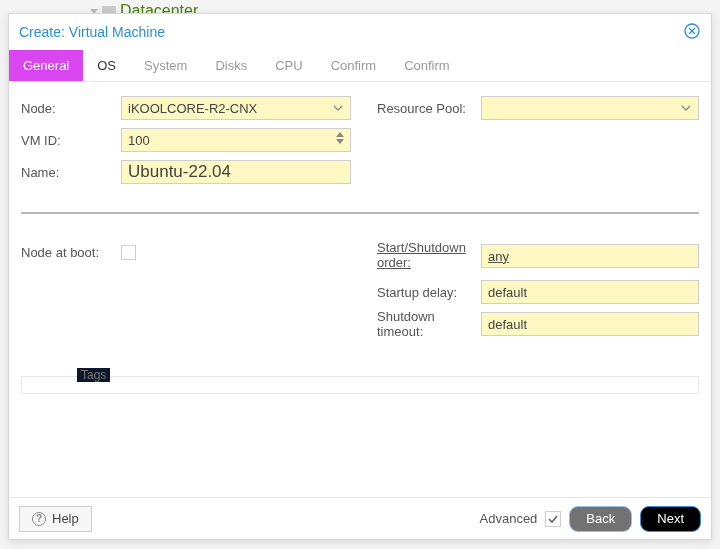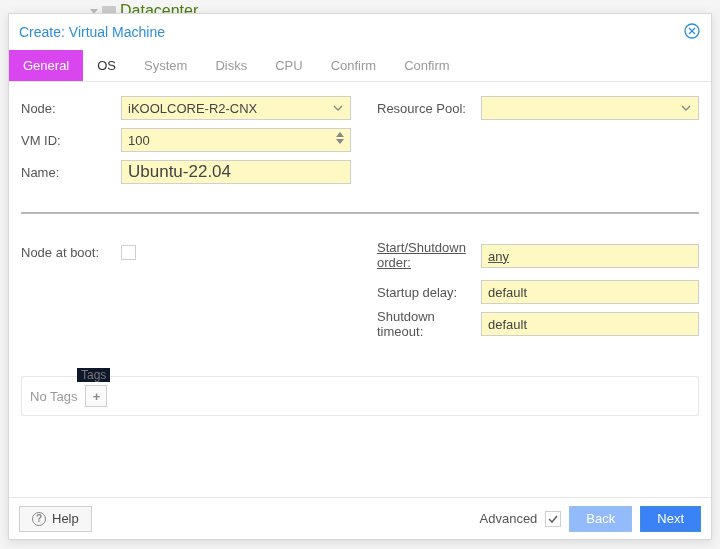--- a/index.html
+++ b/index.html
@@ -180,21 +180,21 @@
     height: 26px;
     padding: 0 16px;
     border: 1px solid #cfcfcf;
     background: #f7f7f7;
     font-size: 13px;
     color: #444;
     display: inline-flex; align-items: center; gap: 6px;
     cursor: pointer;
   }
   .btn.help { padding: 0 12px; }
-  .btn.prim { background: #3b82f6; border-color:#3d8fd8; color: #fff; }
+  .btn.prim { background: #000000; border-color:#3d8fd8; color: #fff; border-radius: 9px; }
   .btn.prim.dim { opacity: .55; cursor: default; }
   .adv-check {
     width: 16px; height: 16px;
     border: 1px solid #cfcfcf;
     display:inline-flex;align-items:center;justify-content:center;
     background:#fff;
   }
   .adv-check svg{display:block;}
   .help-ico{
     width:14px;height:14px;border:1.4px solid #888;border-radius:50%;
@@ -306,26 +306,20 @@
           <label>Shutdown timeout:</label>
           <div class="ctrl text">
             <span>default</span>
           </div>
         </div>
       </div>
     </div>
 
     <div class="tags-field">
       <span class="legend">Tags</span>
-      <div class="tags-row">
-        <span>No Tags</span>
-        <span class="add-tag">
-          <span>+</span>
-        </span>
-      </div>
     </div>
   </div>
 
   <div class="footer">
     <button class="btn help">
       <span class="help-ico">?</span>
       <span>Help</span>
     </button>
     <span class="spacer"></span>
     <span>Advanced</span>

